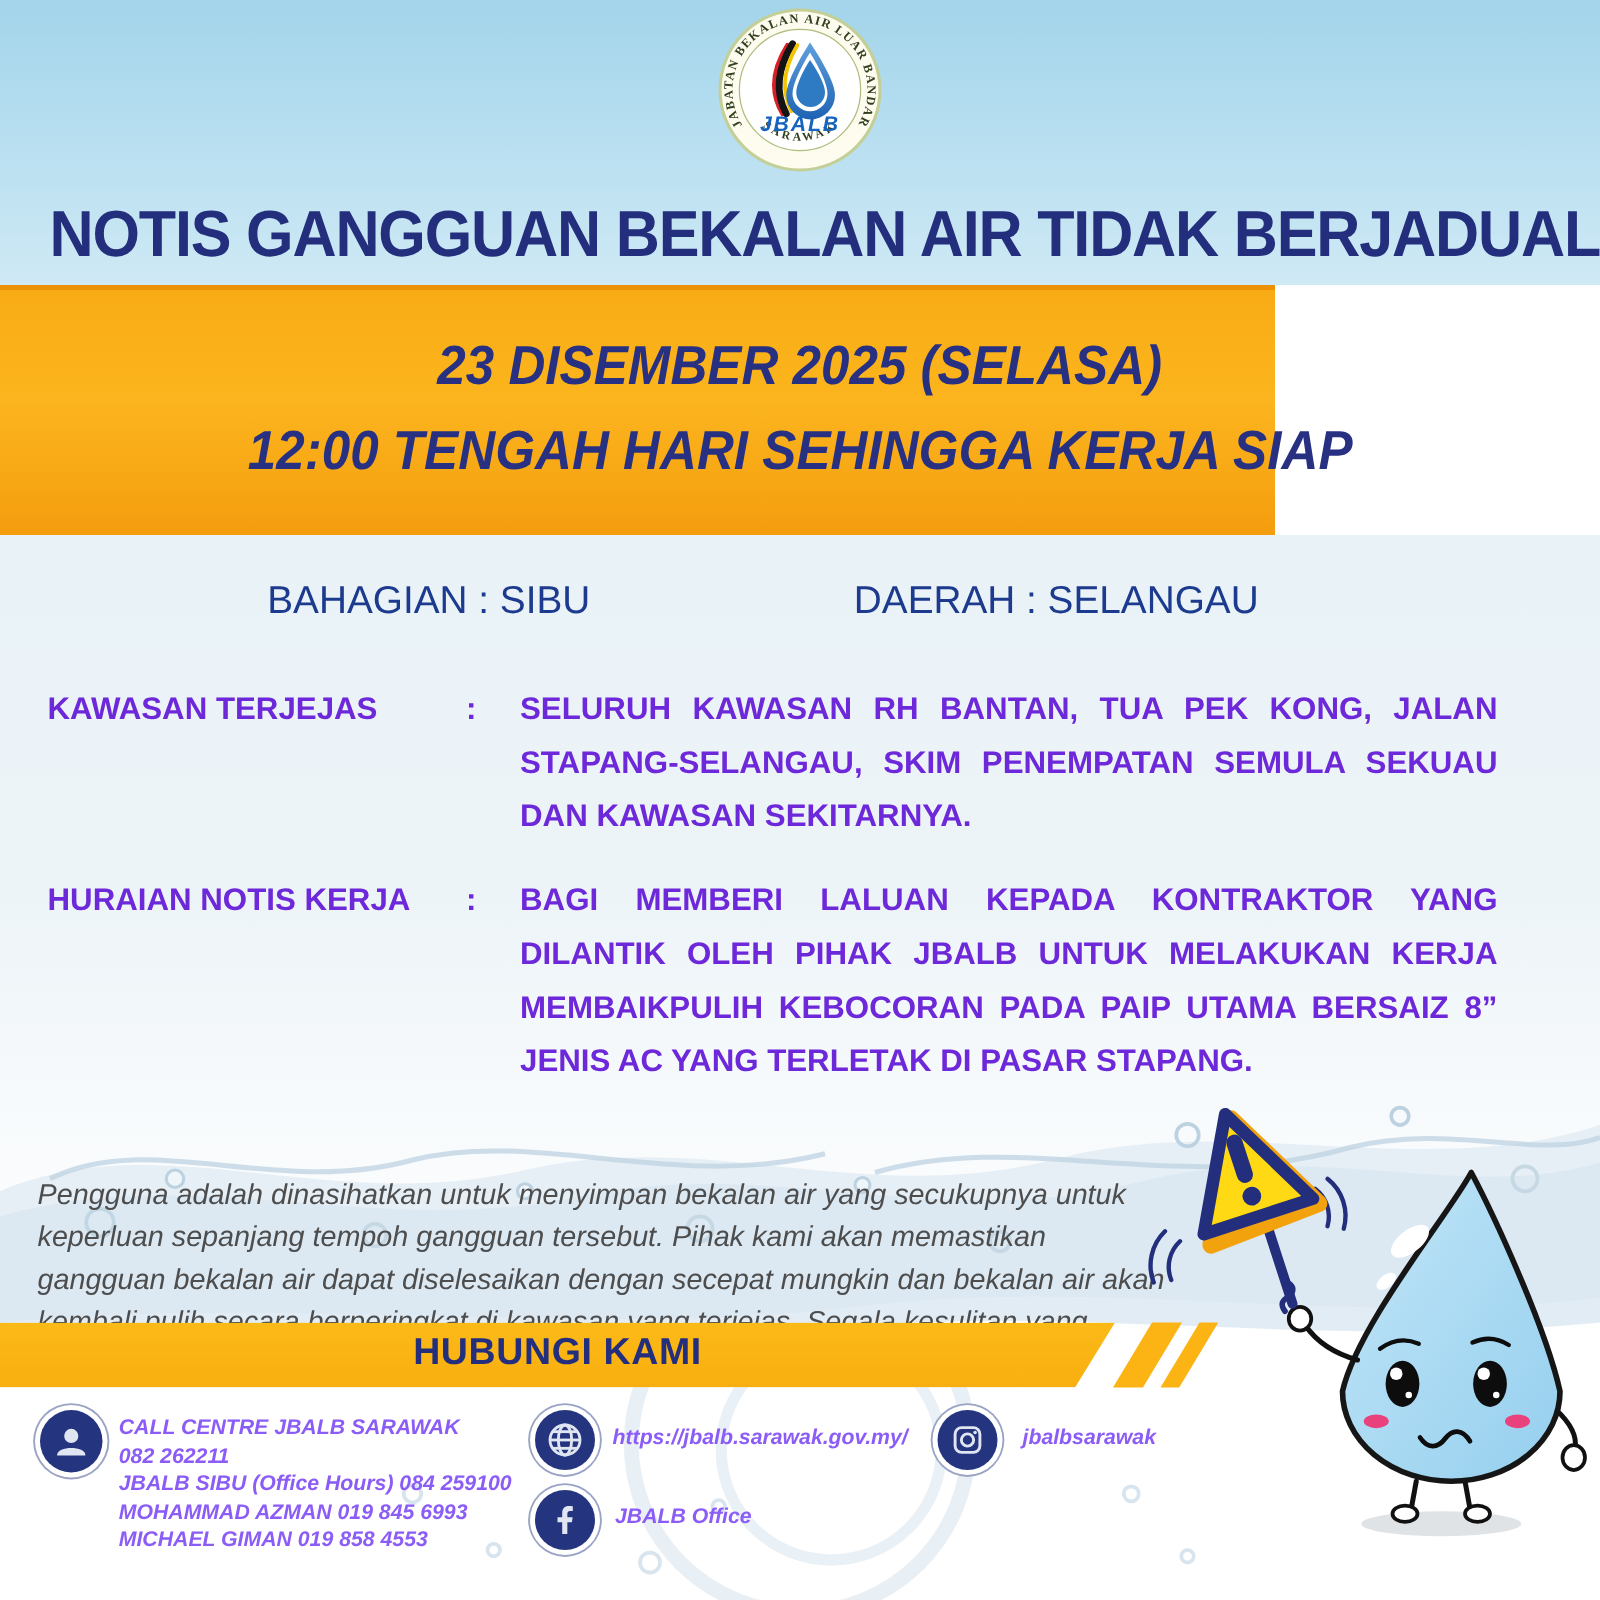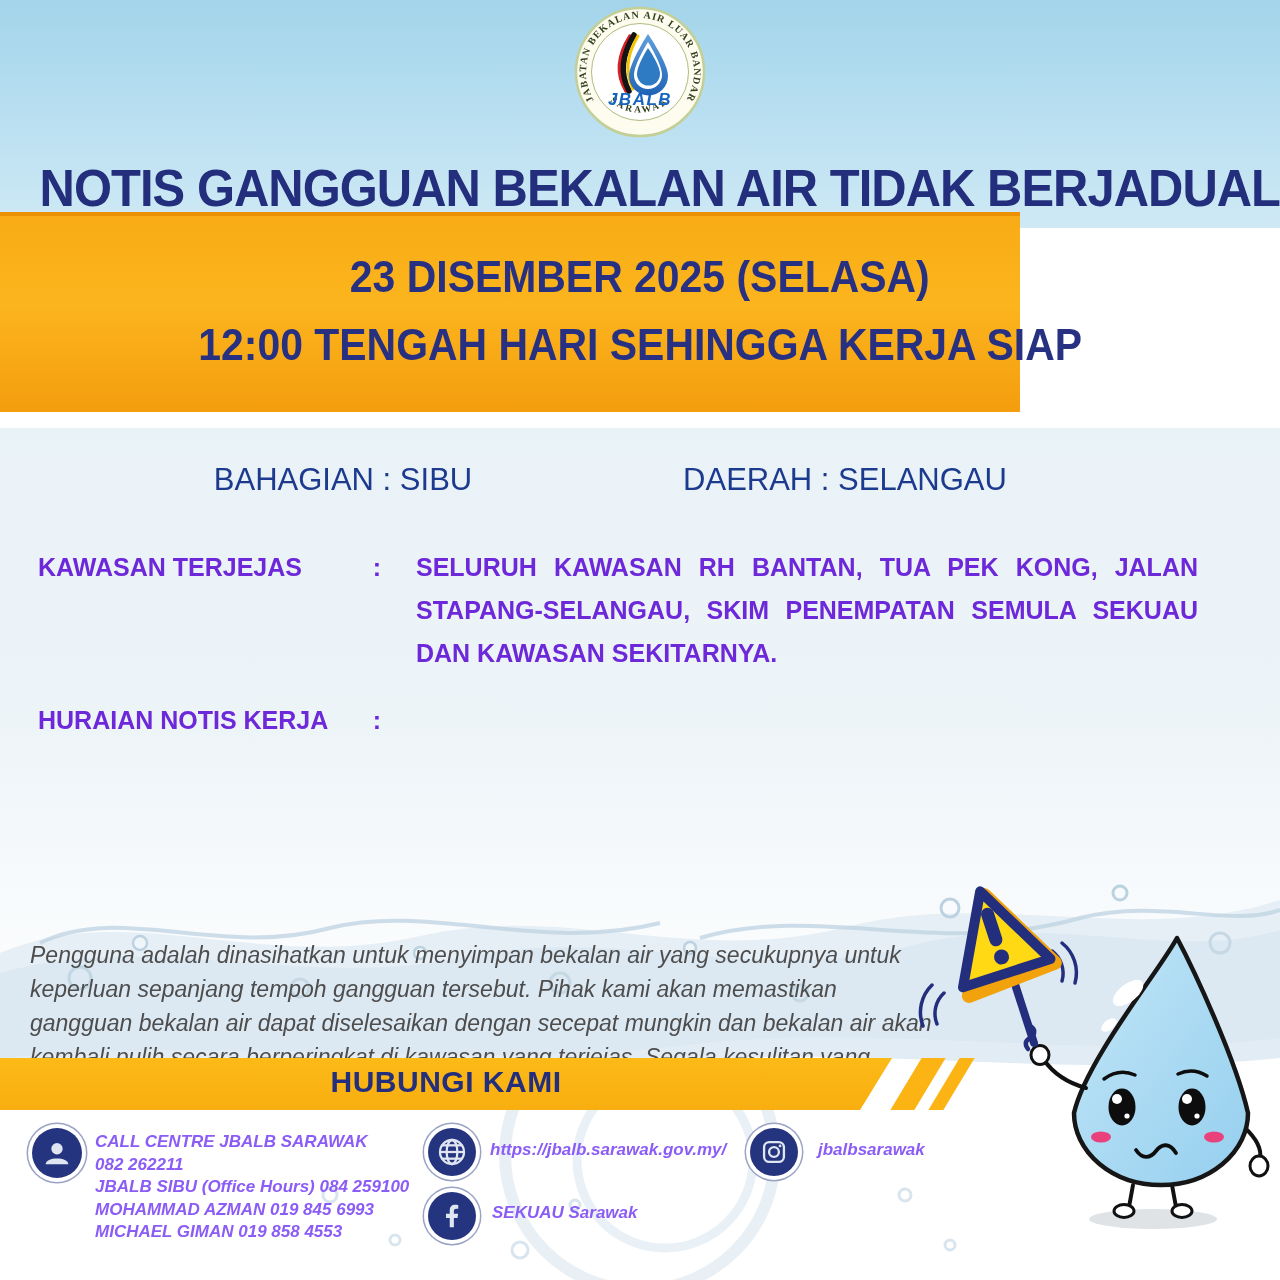--- a/index.html
+++ b/index.html
@@ -8,23 +8,23 @@
     font-family:"Liberation Sans",sans-serif;background:#ffffff;
   }
   
   .top-section{position:absolute;left:0;top:0;width:1280px;height:228px;
     background:linear-gradient(180deg,#a3d4ea 0%,#b6def0 45%,#cfe9f5 100%);}
   .logo-wrap{position:absolute;left:574px;top:6px;width:132px;height:132px;}
   .main-title{position:absolute;left:0;top:158px;width:1280px;text-align:center;
     color:#232e7d;font-weight:bold;font-size:52px;letter-spacing:-1px;white-space:nowrap;}
   .main-title span{display:inline-block;transform:scaleX(.94);transform-origin:center;}
   
-  .date-banner{position:absolute;left:0;top:212px;width:1020px;height:200px;
+  .date-banner{position:absolute;left:0;top:228px;width:1020px;height:200px;
     background:linear-gradient(180deg,#f8ab14 0%,#fcb51e 45%,#f49d0e 100%);
-    border-top:4px solid #ec9104;box-sizing:border-box;}
+    border-top:4px solid #ec9104;box-sizing:border-box;font-style:italic;}
   .date-line{position:absolute;left:0;width:1280px;text-align:center;color:#283181;
     font-weight:bold;font-size:44px;white-space:nowrap;}
   .date-line span{display:inline-block;transform:scaleX(.93);}
   .date-line.l1{top:36px;}
   .date-line.l2{top:104px;}
   
   .body-section{position:absolute;left:0;top:428px;width:1280px;height:652px;
     background:linear-gradient(180deg,#e9f2f7 0%,#edf4f8 45%,#f7fafc 70%,#ffffff 100%);}
   .region-row{position:absolute;left:0;top:462px;width:1280px;height:42px;
     color:#1c3a8e;font-weight:normal;font-size:31px;}
@@ -106,20 +106,21 @@
     <span class="region-bahagian">BAHAGIAN : SIBU</span>
     <span class="region-daerah">DAERAH : SELANGAU</span>
   </div>
 
   <div class="details">
     <div class="detail-label">KAWASAN TERJEJAS</div>
     <div class="detail-colon">:</div>
     <div class="detail-text">SELURUH KAWASAN RH BANTAN, TUA PEK KONG, JALAN STAPANG-SELANGAU, SKIM PENEMPATAN SEMULA SEKUAU DAN KAWASAN SEKITARNYA.</div>
     <div class="detail-label">HURAIAN NOTIS KERJA</div>
     <div class="detail-colon">:</div>
+    <div class="detail-text">BAGI MEMBERI LALUAN KEPADA KONTRAKTOR YANG DILANTIK OLEH PIHAK JBALB UNTUK MELAKUKAN KERJA MEMBAIKPULIH KEBOCORAN PADA PAIP UTAMA BERSAIZ 8” JENIS AC YANG TERLETAK DI PASAR STAPANG.</div>
   </div>
 
   <svg class="splash-svg" viewBox="0 0 1280 235">
     <path d="M0,105 C130,50 260,125 420,88 C570,54 690,120 850,78 C990,42 1140,98 1280,52 L1280,190 C1080,215 880,172 680,198 C470,222 240,188 0,210 Z" fill="#e6eff6"></path>
     <path d="M0,125 C160,80 300,145 470,108 C620,78 760,138 910,98 C1050,62 1170,115 1280,82 L1280,210 C1060,232 860,195 660,215 C440,235 220,205 0,225 Z" fill="#d8e6f0" opacity=".75"></path>
     <path d="M40,95 C120,55 220,110 330,80 C430,55 540,105 660,75" stroke="#c2d5e3" stroke-width="4" fill="none" opacity=".8"></path>
     <path d="M700,90 C820,55 940,110 1080,70 C1160,50 1230,80 1280,62" stroke="#c2d5e3" stroke-width="4" fill="none" opacity=".8"></path>
     <circle cx="80" cy="130" r="11" fill="none" stroke="#bcd2e0" stroke-width="3" opacity=".8"></circle>
     <circle cx="140" cy="95" r="7" fill="#eef6fa" stroke="#bcd2e0" stroke-width="2.5"></circle>
     <circle cx="300" cy="140" r="9" fill="none" stroke="#c6d8e4" stroke-width="3"></circle>
@@ -176,21 +177,21 @@
         <line x1="4.2" y1="17" x2="19.8" y2="17"></line>
     </svg>
   </span>
   <div class="contact-text website-label">https://jbalb.sarawak.gov.my/</div>
 
   <span class="circle-icon" style="left:428px;top:1192px;width:48px;height:48px;">
     <svg viewBox="0 0 24 24" width="30" height="30">
         <path d="M13.5 21 L13.5 13.5 L16.4 13.5 L16.9 10.2 L13.5 10.2 L13.5 8 C13.5 7 14 6.2 15.3 6.2 L17 6.2 L17 3.2 C16.4 3.1 15.3 3 14.4 3 C11.9 3 10.2 4.5 10.2 7.6 L10.2 10.2 L7.2 10.2 L7.2 13.5 L10.2 13.5 L10.2 21 Z" fill="#dfe6f2"></path>
       </svg>
   </span>
-  <div class="contact-text facebook-label">SEKUAU Sarawak</div>
+  <div class="contact-text facebook-label">JBALB Office</div>
 
   <span class="circle-icon" style="left:750px;top:1128px;width:48px;height:48px;">
     <svg viewBox="0 0 24 24" width="28" height="28" fill="none" stroke="#dfe6f2" stroke-width="2">
       <rect x="3.5" y="3.5" width="17" height="17" rx="4.5"></rect>
         <circle cx="12" cy="12" r="4.2"></circle>
         <circle cx="17.2" cy="6.8" r="1.2" fill="#dfe6f2" stroke="none"></circle>
     </svg>
   </span>
   <div class="contact-text instagram-label">jbalbsarawak</div>
 

